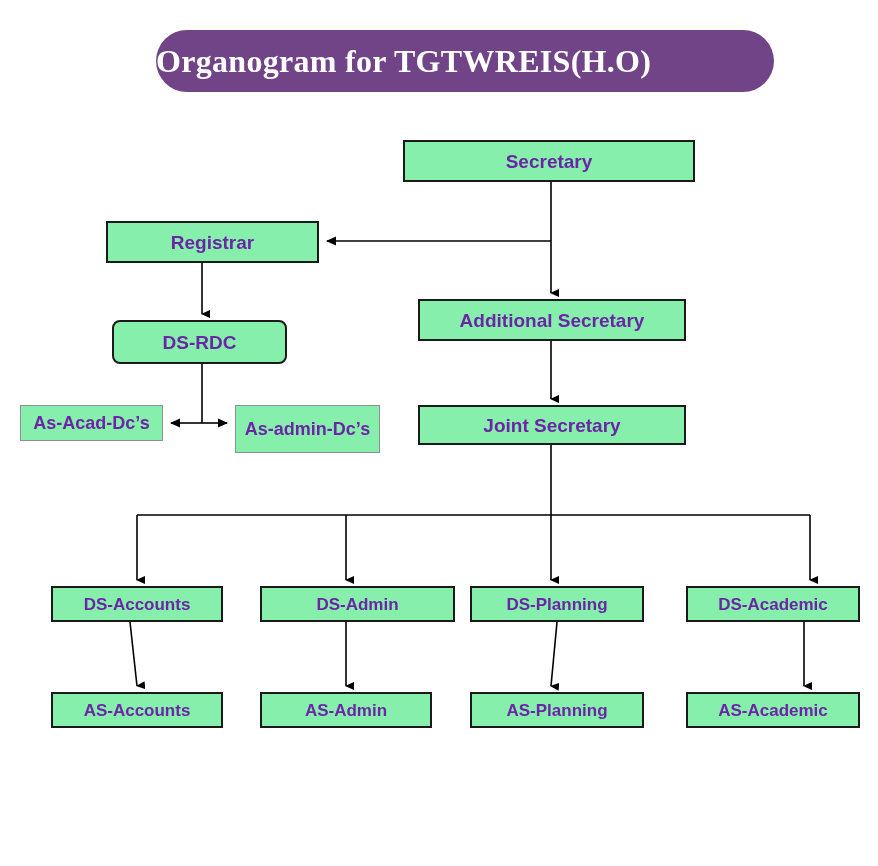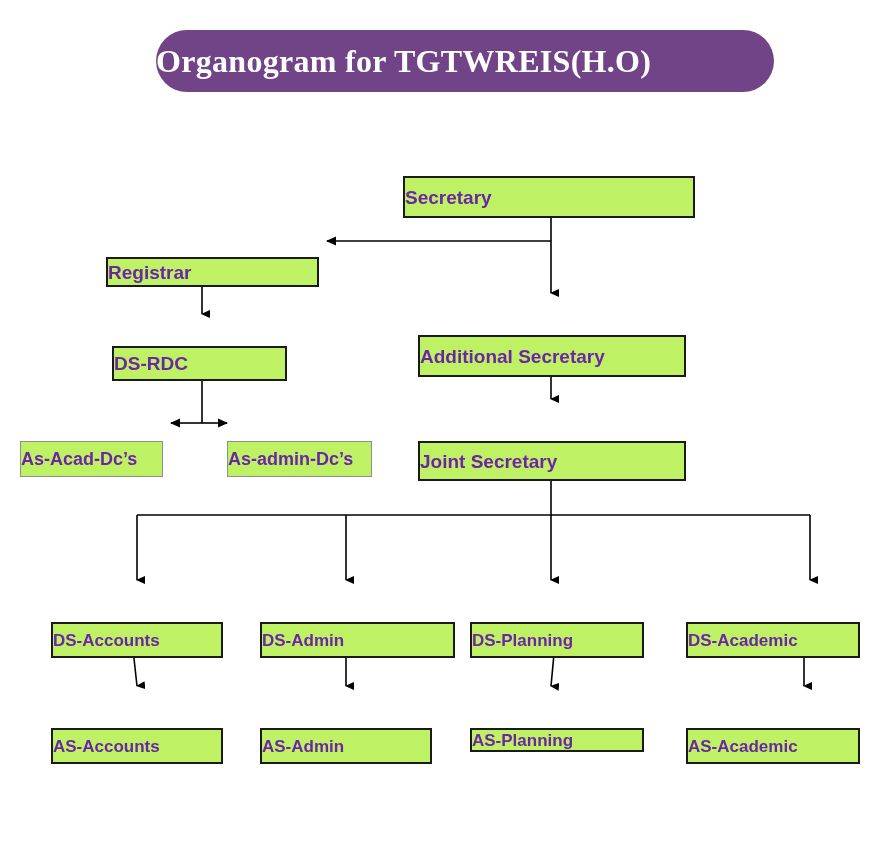--- a/index.html
+++ b/index.html
@@ -37,31 +37,31 @@
     font-weight: bold;
     font-size: 32px;
     letter-spacing: 0.3px;
     white-space: nowrap;
   }
 
   
   .node {
     position: absolute;
     box-sizing: border-box;
-    background: #bef264;
+    background: #86efac;
     border: 2px solid #1a1a1a;
     display: flex;
     align-items: center;
+    justify-content: center;
     color: #6c25a6;
     font-weight: bold;
     font-size: 19px;
     line-height: 1;
     white-space: nowrap;
     z-index: 3;
-    margin-top: 36px;
   }
   .node.thin {
     border: 1px solid #8d8d96;
     font-size: 18px;
   }
   .node.small {
     font-size: 17px;
   }
 
   
@@ -119,41 +119,41 @@
       <path d="M346,622 L346,686" marker-end="url(#arrowDown)"></path>
       <path d="M557,622 L551,686" marker-end="url(#arrowDown)"></path>
       <path d="M804,622 L804,686" marker-end="url(#arrowDown)"></path>
     </g>
   </svg>
 
   <div class="node" style="left:403px; top:140px; width:292px; height:42px;">
     <span>Secretary</span>
   </div>
 
-  <div class="node" style="left:106px; top:221px; width:213px; height:30px;">
+  <div class="node" style="left:106px; top:221px; width:213px; height:42px;">
     <span>Registrar</span>
   </div>
 
   <div class="node" style="left:418px; top:299px; width:268px; height:42px;">
     <span>Additional Secretary</span>
   </div>
 
-  <div class="node" style="left:112px; top:310px; width:175px; height:35px;">
+  <div class="node" style="left:112px; top:320px; width:175px; height:44px;border-radius:8px;">
     <span>DS-RDC</span>
   </div>
 
   <div class="node" style="left:418px; top:405px; width:268px; height:40px;">
     <span>Joint Secretary</span>
   </div>
 
   <div class="node thin" style="left:20px; top:405px; width:143px; height:36px;">
     <span>As-Acad-Dc’s</span>
   </div>
 
-  <div class="node thin" style="left:227px; top:405px; width:145px; height:36px;">
+  <div class="node thin" style="left:235px; top:405px; width:145px; height:48px;">
     <span>As-admin-Dc’s</span>
   </div>
 
   <div class="node small" style="left:51px; top:586px; width:172px; height:36px;">
     <span>DS-Accounts</span>
   </div>
 
   <div class="node small" style="left:260px; top:586px; width:195px; height:36px;">
     <span>DS-Admin</span>
   </div>
@@ -167,21 +167,21 @@
   </div>
 
   <div class="node small" style="left:51px; top:692px; width:172px; height:36px;">
     <span>AS-Accounts</span>
   </div>
 
   <div class="node small" style="left:260px; top:692px; width:172px; height:36px;">
     <span>AS-Admin</span>
   </div>
 
-  <div class="node small" style="left:470px; top:692px; width:174px; height:24px;">
+  <div class="node small" style="left:470px; top:692px; width:174px; height:36px;">
     <span>AS-Planning</span>
   </div>
 
   <div class="node small" style="left:686px; top:692px; width:174px; height:36px;">
     <span>AS-Academic</span>
   </div>
 
 </div>
 
 </body></html>

